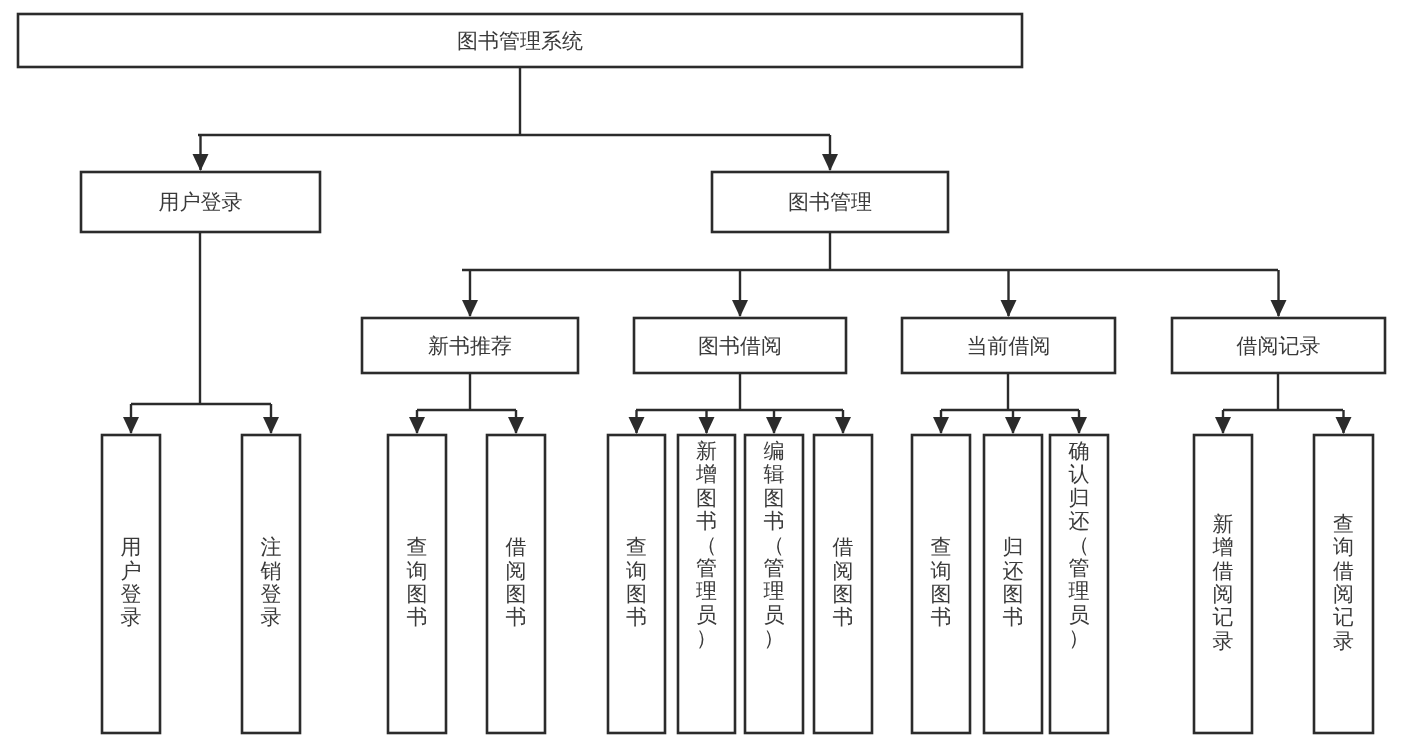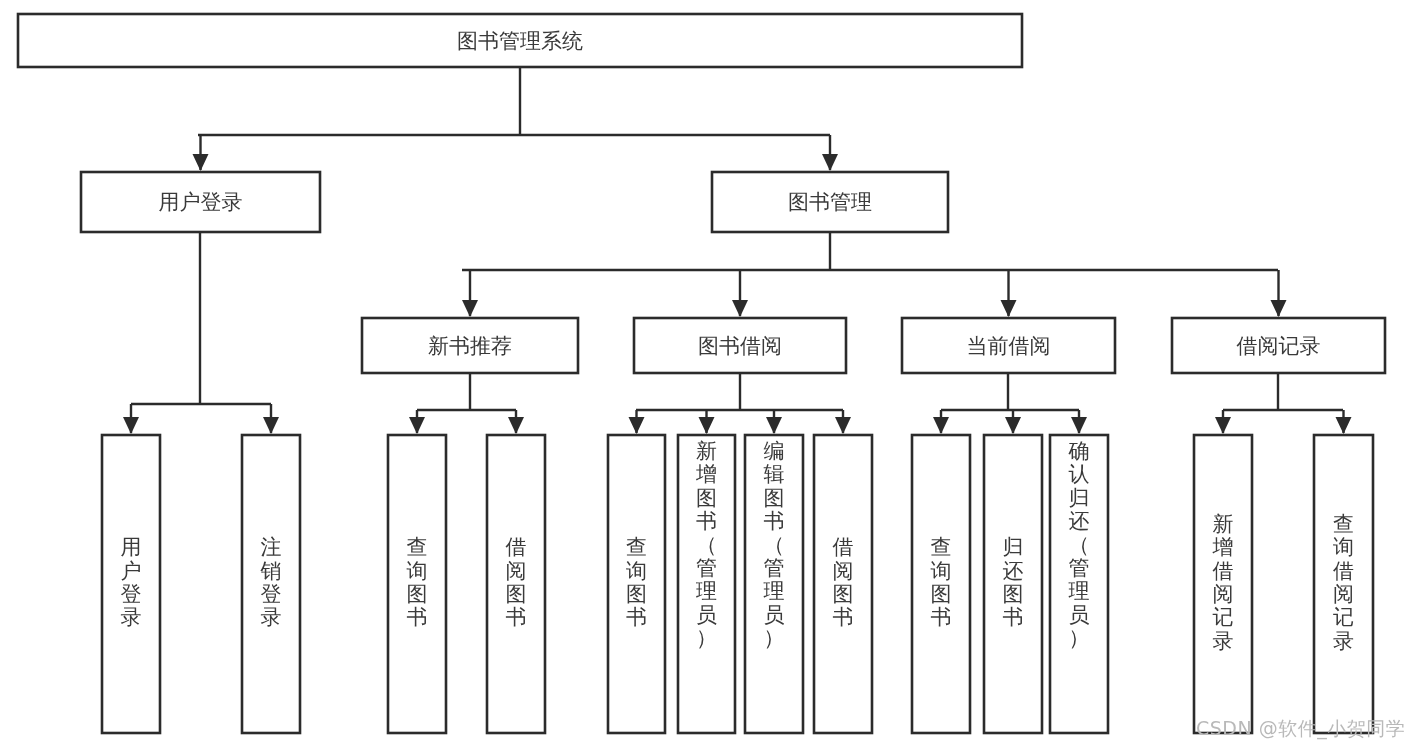--- a/index.html
+++ b/index.html
@@ -347,14 +347,13 @@
       </div>
       <div class="vlabel" style="left: 1314px; width: 59px; top: 513.8px;">
         <span style="height: 23.4px;">查</span>
         <span style="height: 23.4px;">询</span>
         <span style="height: 23.4px;">借</span>
         <span style="height: 23.4px;">阅</span>
         <span style="height: 23.4px;">记</span>
         <span style="height: 23.4px;">录</span>
       </div>
     </div>
-  <div class="watermark" style="left: 1196px; top: 716px;">CSDN @软件_小贺同学</div>
 </div>
 
 </body></html>

